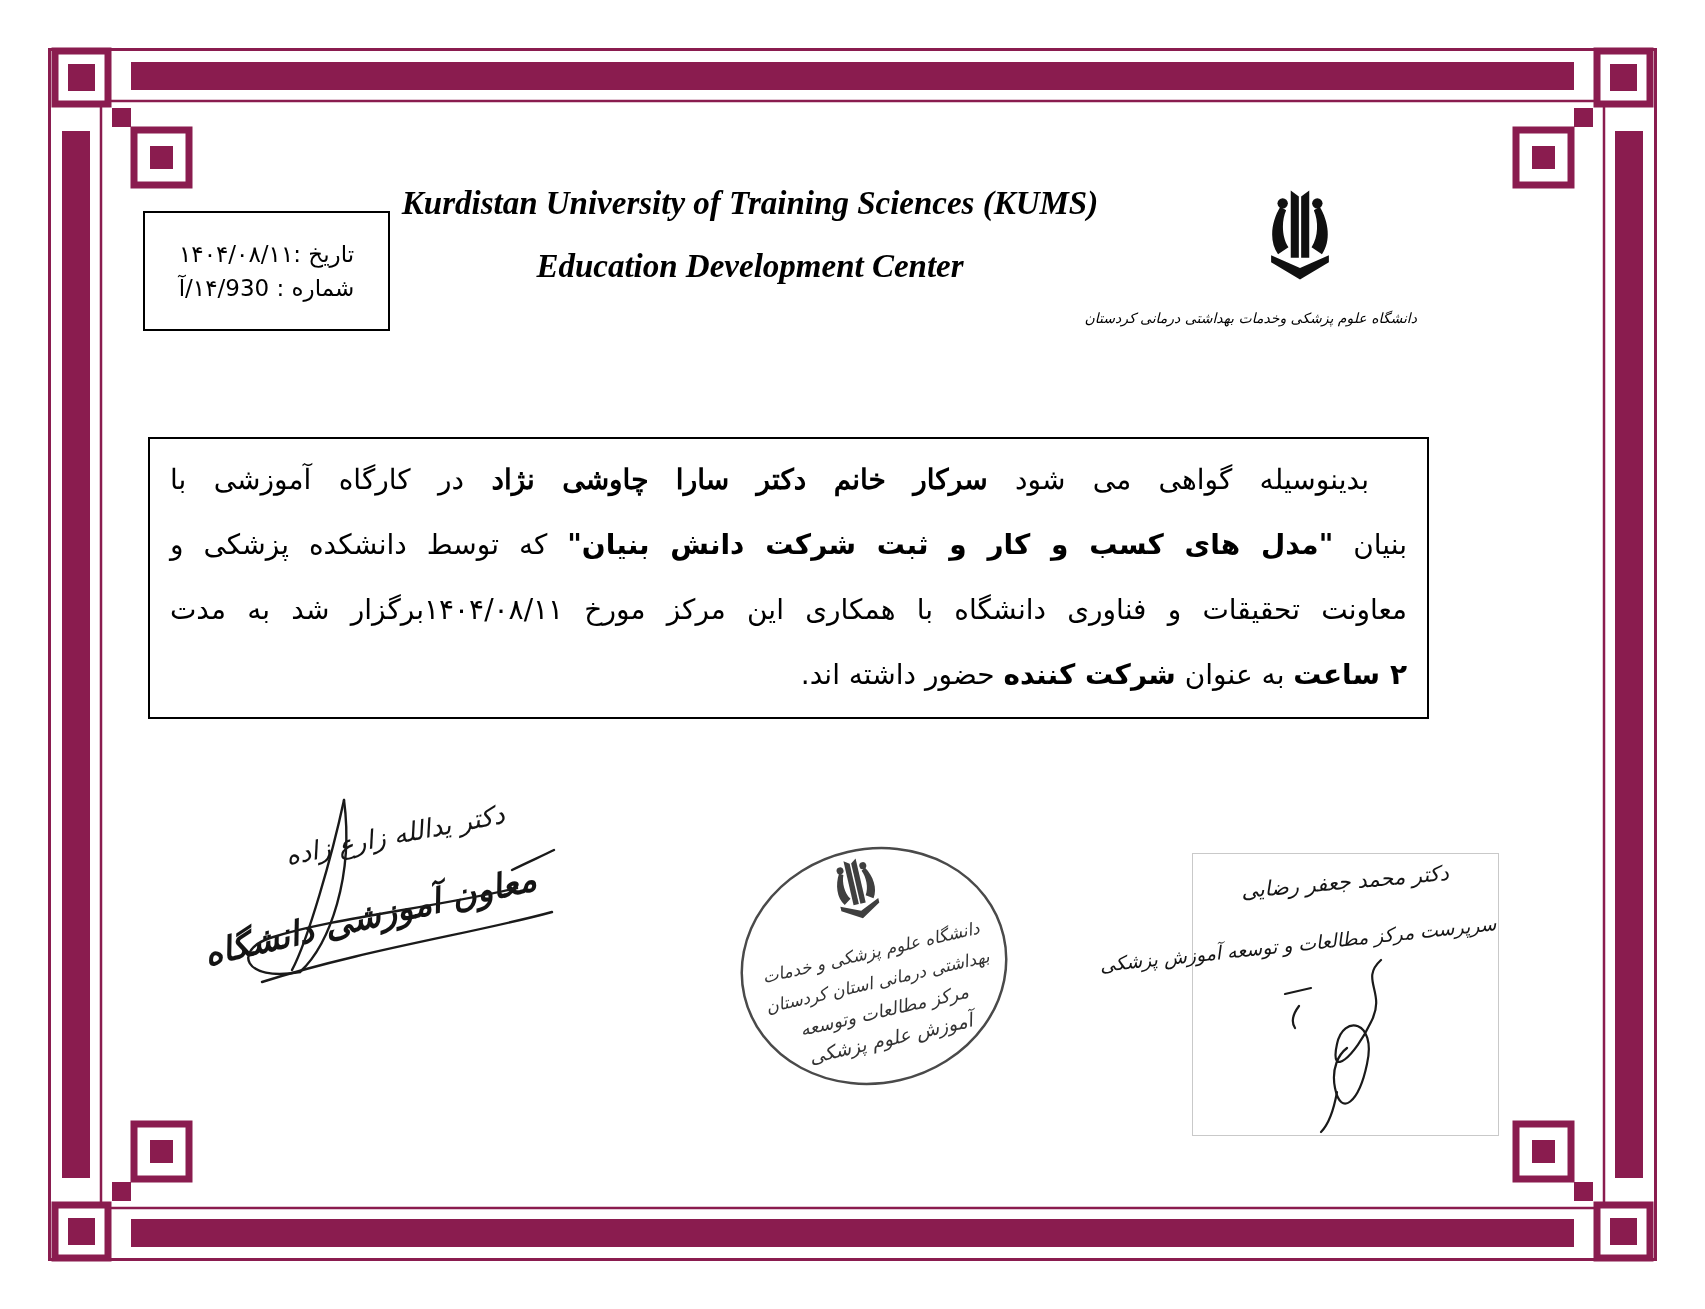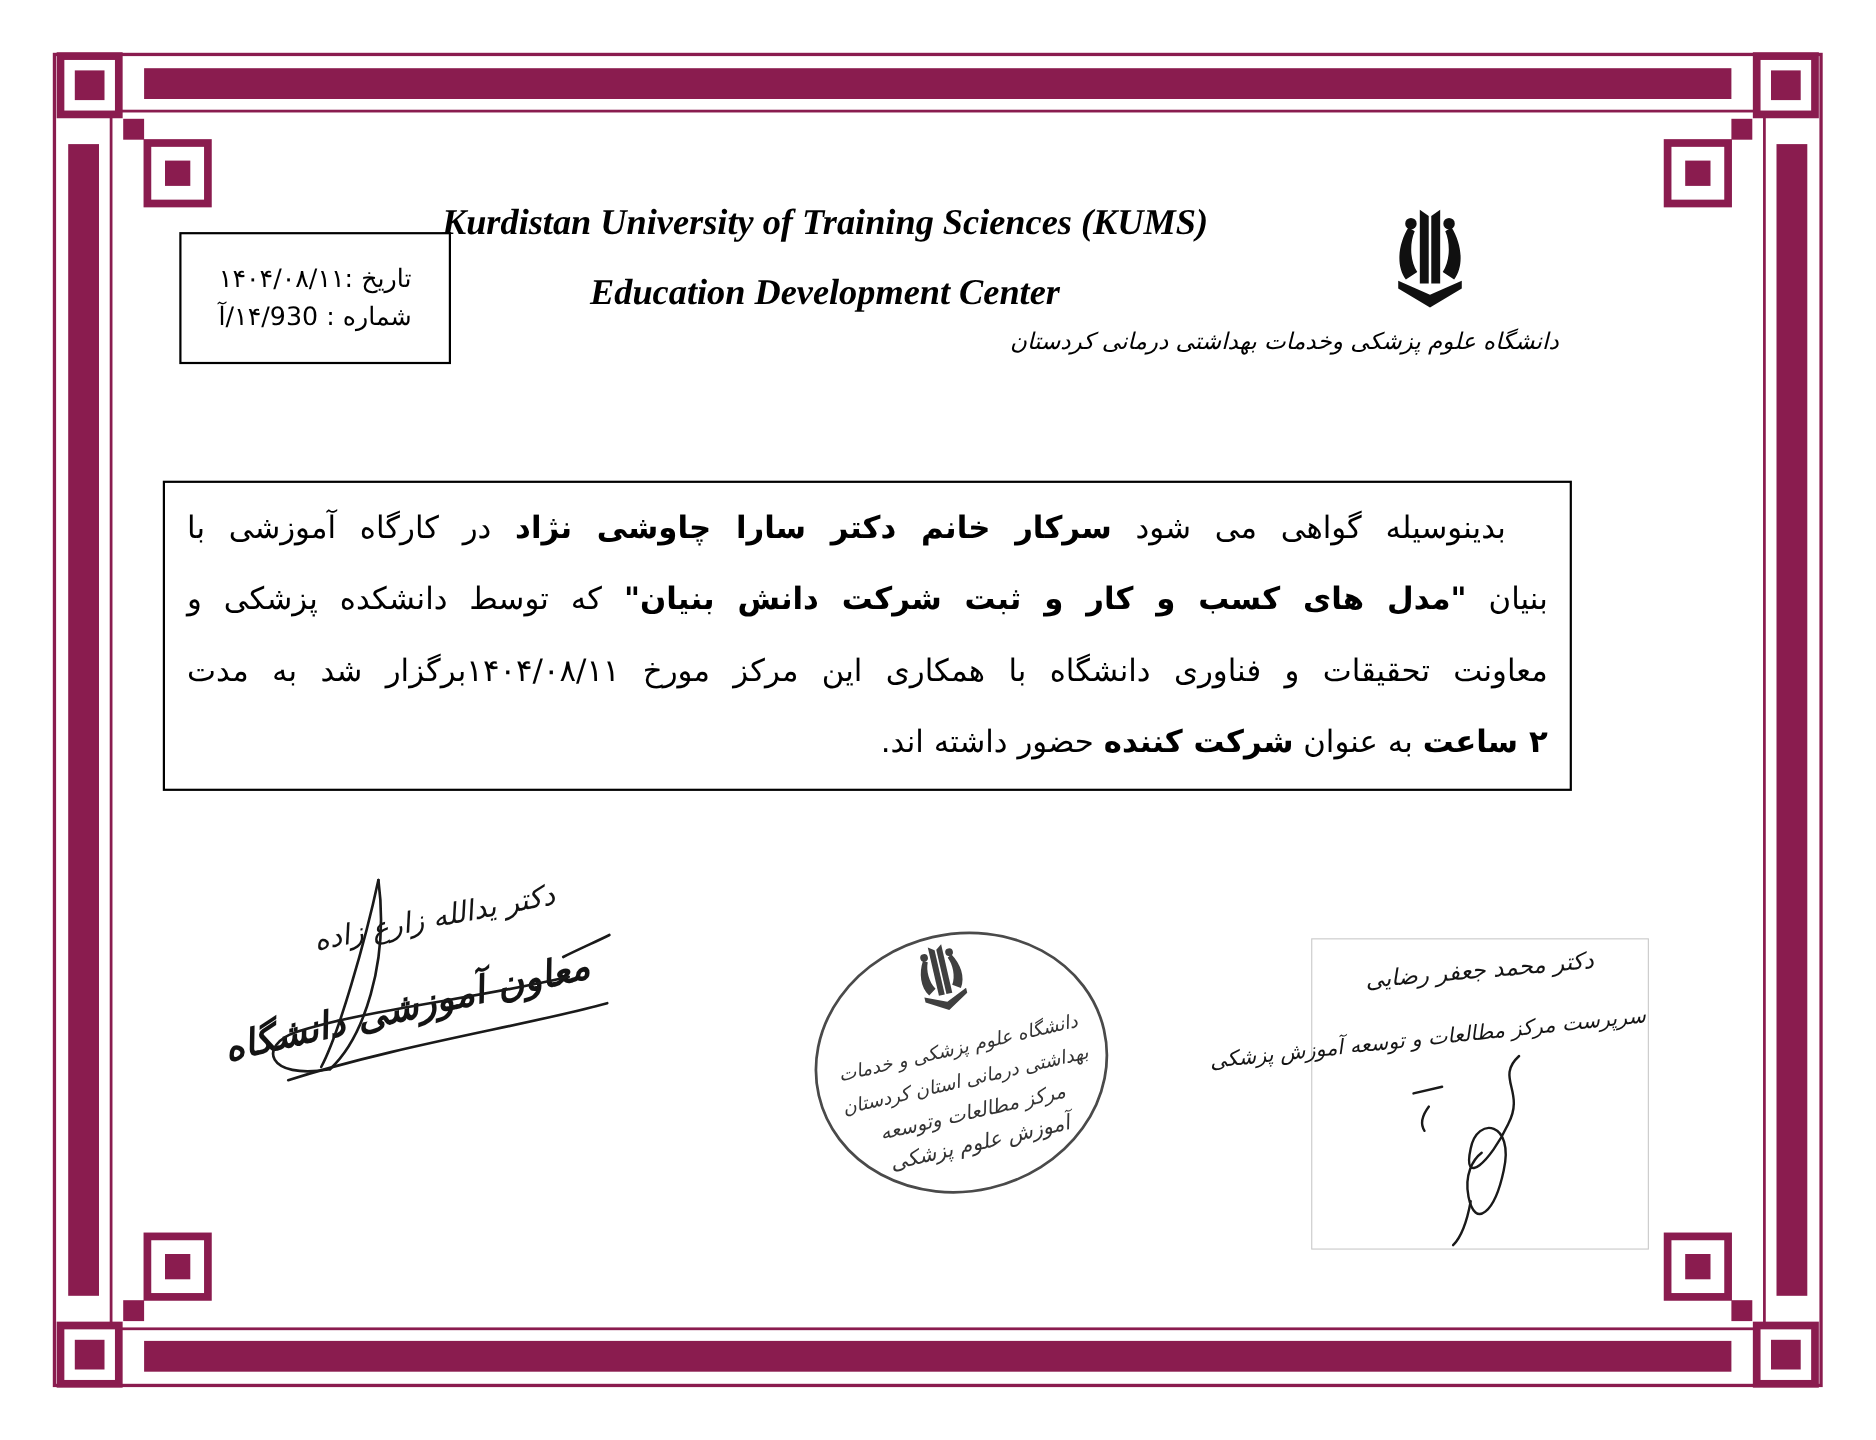--- a/index.html
+++ b/index.html
@@ -4,39 +4,39 @@
 <style>
   html,body{margin:0;padding:0;background:#ffffff;}
   .page{position:relative;width:1705px;height:1309px;background:#ffffff;overflow:hidden;
         font-family:"DejaVu Sans",sans-serif;color:#000;}
   .frame{position:absolute;left:0;top:0;}
 
   
   .datebox{position:absolute;left:143px;top:211px;width:247px;height:120px;
            border:2px solid #000;box-sizing:border-box;direction:rtl;
            display:flex;flex-direction:column;justify-content:center;gap:8px;
-           text-align:center;font-size:23px;margin-left:20px;}
+           text-align:center;font-size:23px;}
 
   
   .header{position:absolute;left:372px;top:172px;width:756px;}
   .h-line{font-family:"Liberation Serif",serif;font-weight:bold;font-style:italic;
           font-size:33px;line-height:63px;text-align:center;white-space:nowrap;}
 
   
   .logo-wrap{position:absolute;left:1183px;top:186px;width:234px;text-align:center;}
-  .logo-caption{margin-top:4px;font-size:21px;font-style:italic;direction:rtl;
+  .logo-caption{margin-top:16px;font-size:14px;font-style:italic;direction:rtl;
                 white-space:nowrap;}
 
   
   .bodybox{position:absolute;left:148px;top:437px;width:1281px;height:282px;
            border:2px solid #000;box-sizing:border-box;direction:rtl;
            padding:8px 20px 0 20px;font-size:28px;}
   .bline{height:65px;line-height:65px;text-align:right;}
   .bline.fill{text-align:justify;text-align-last:justify;}
-  .bline.indent{text-indent:38px;}
+  .bline.indent{text-indent:38px;font-family:Liberation Serif, serif;}
   .bline b{font-weight:bold;}
 
   
   .hand{font-style:italic;direction:rtl;text-align:center;white-space:nowrap;color:#141414;}
   .sig-left-name{position:absolute;left:255px;top:820px;width:280px;
                  transform:rotate(-11deg);font-size:26px;}
   .sig-left-role{position:absolute;left:198px;top:896px;width:344px;
                  transform:rotate(-13deg);font-size:34px;font-weight:bold;letter-spacing:1px;}
   .sig-left-svg{position:absolute;left:212px;top:792px;}
 

